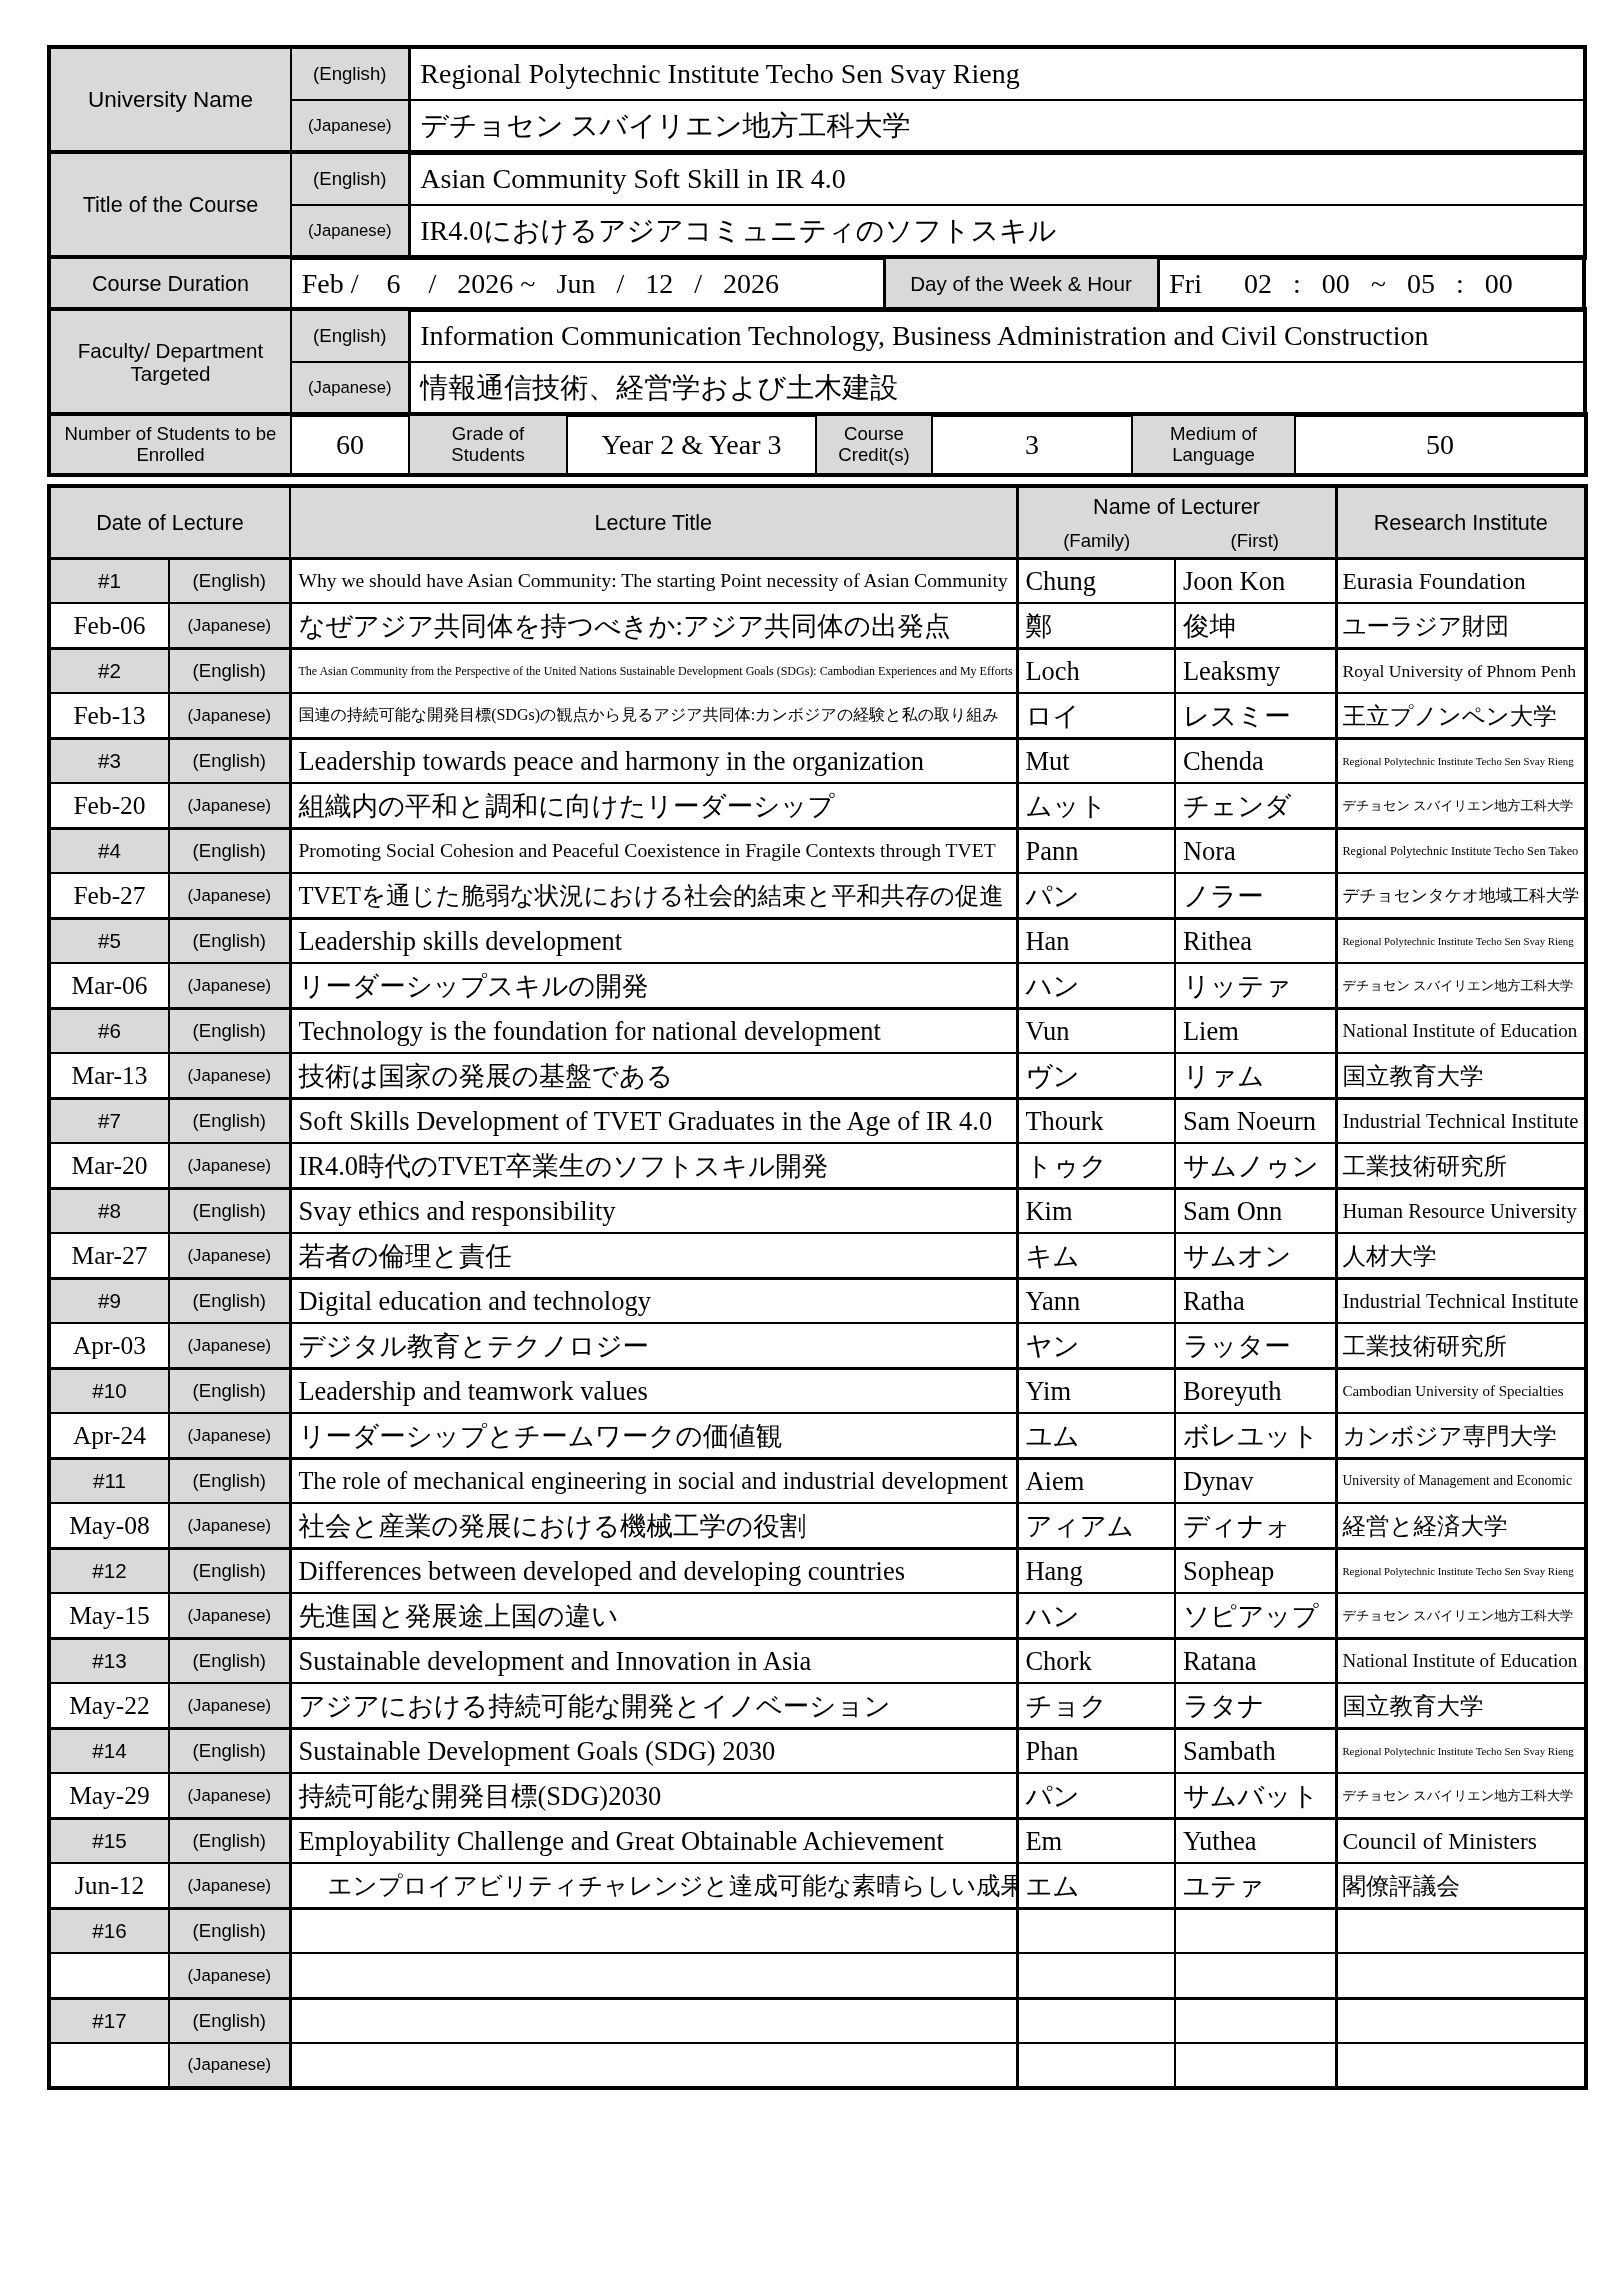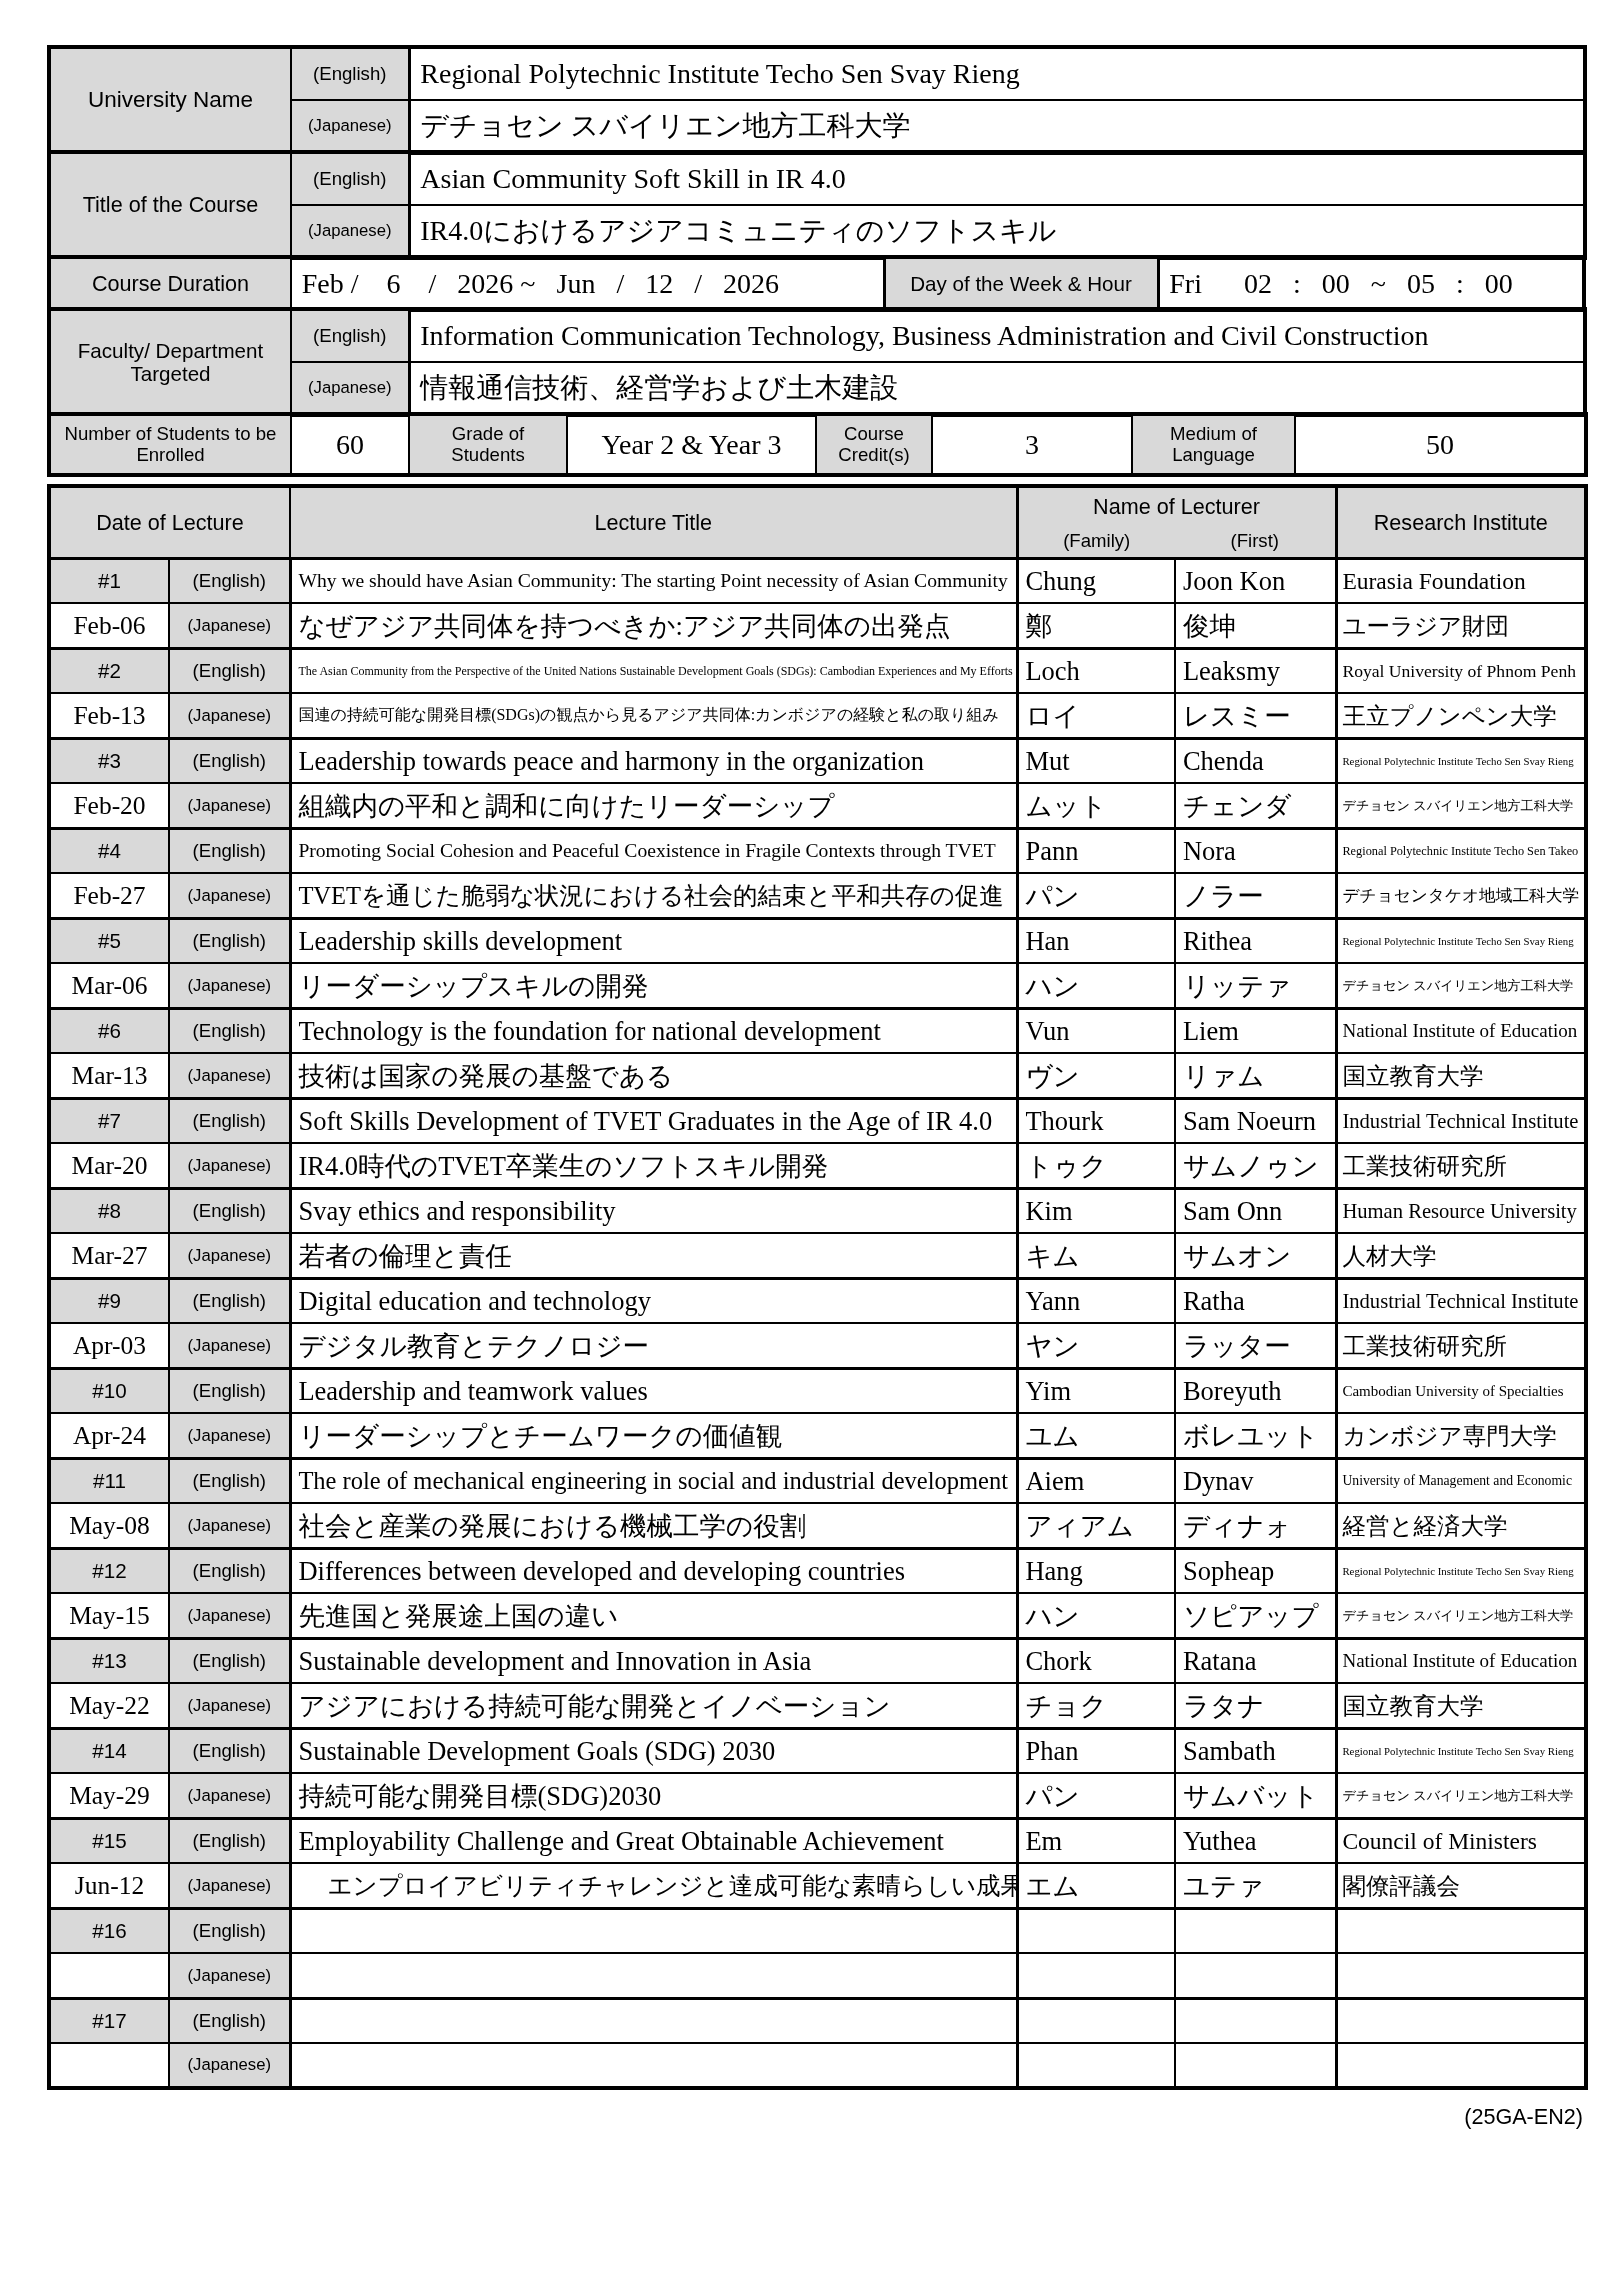--- a/index.html
+++ b/index.html
@@ -501,15 +501,14 @@
       <td class="serif date"></td>
       <td class="g c-lang fit" style="font-size:16.7px">(Japanese)</td>
       <td class="serif c-title fit"></td>
       <td class="serif c-name fit"></td>
       <td class="serif c-name fit c-first"></td>
       <td class="serif c-inst fit"></td>
     </tr>
   </tbody>
 </table>
 
-  <div class="footer">(25GA-EN2)</div>
 </div>
 
 
 </body></html>

